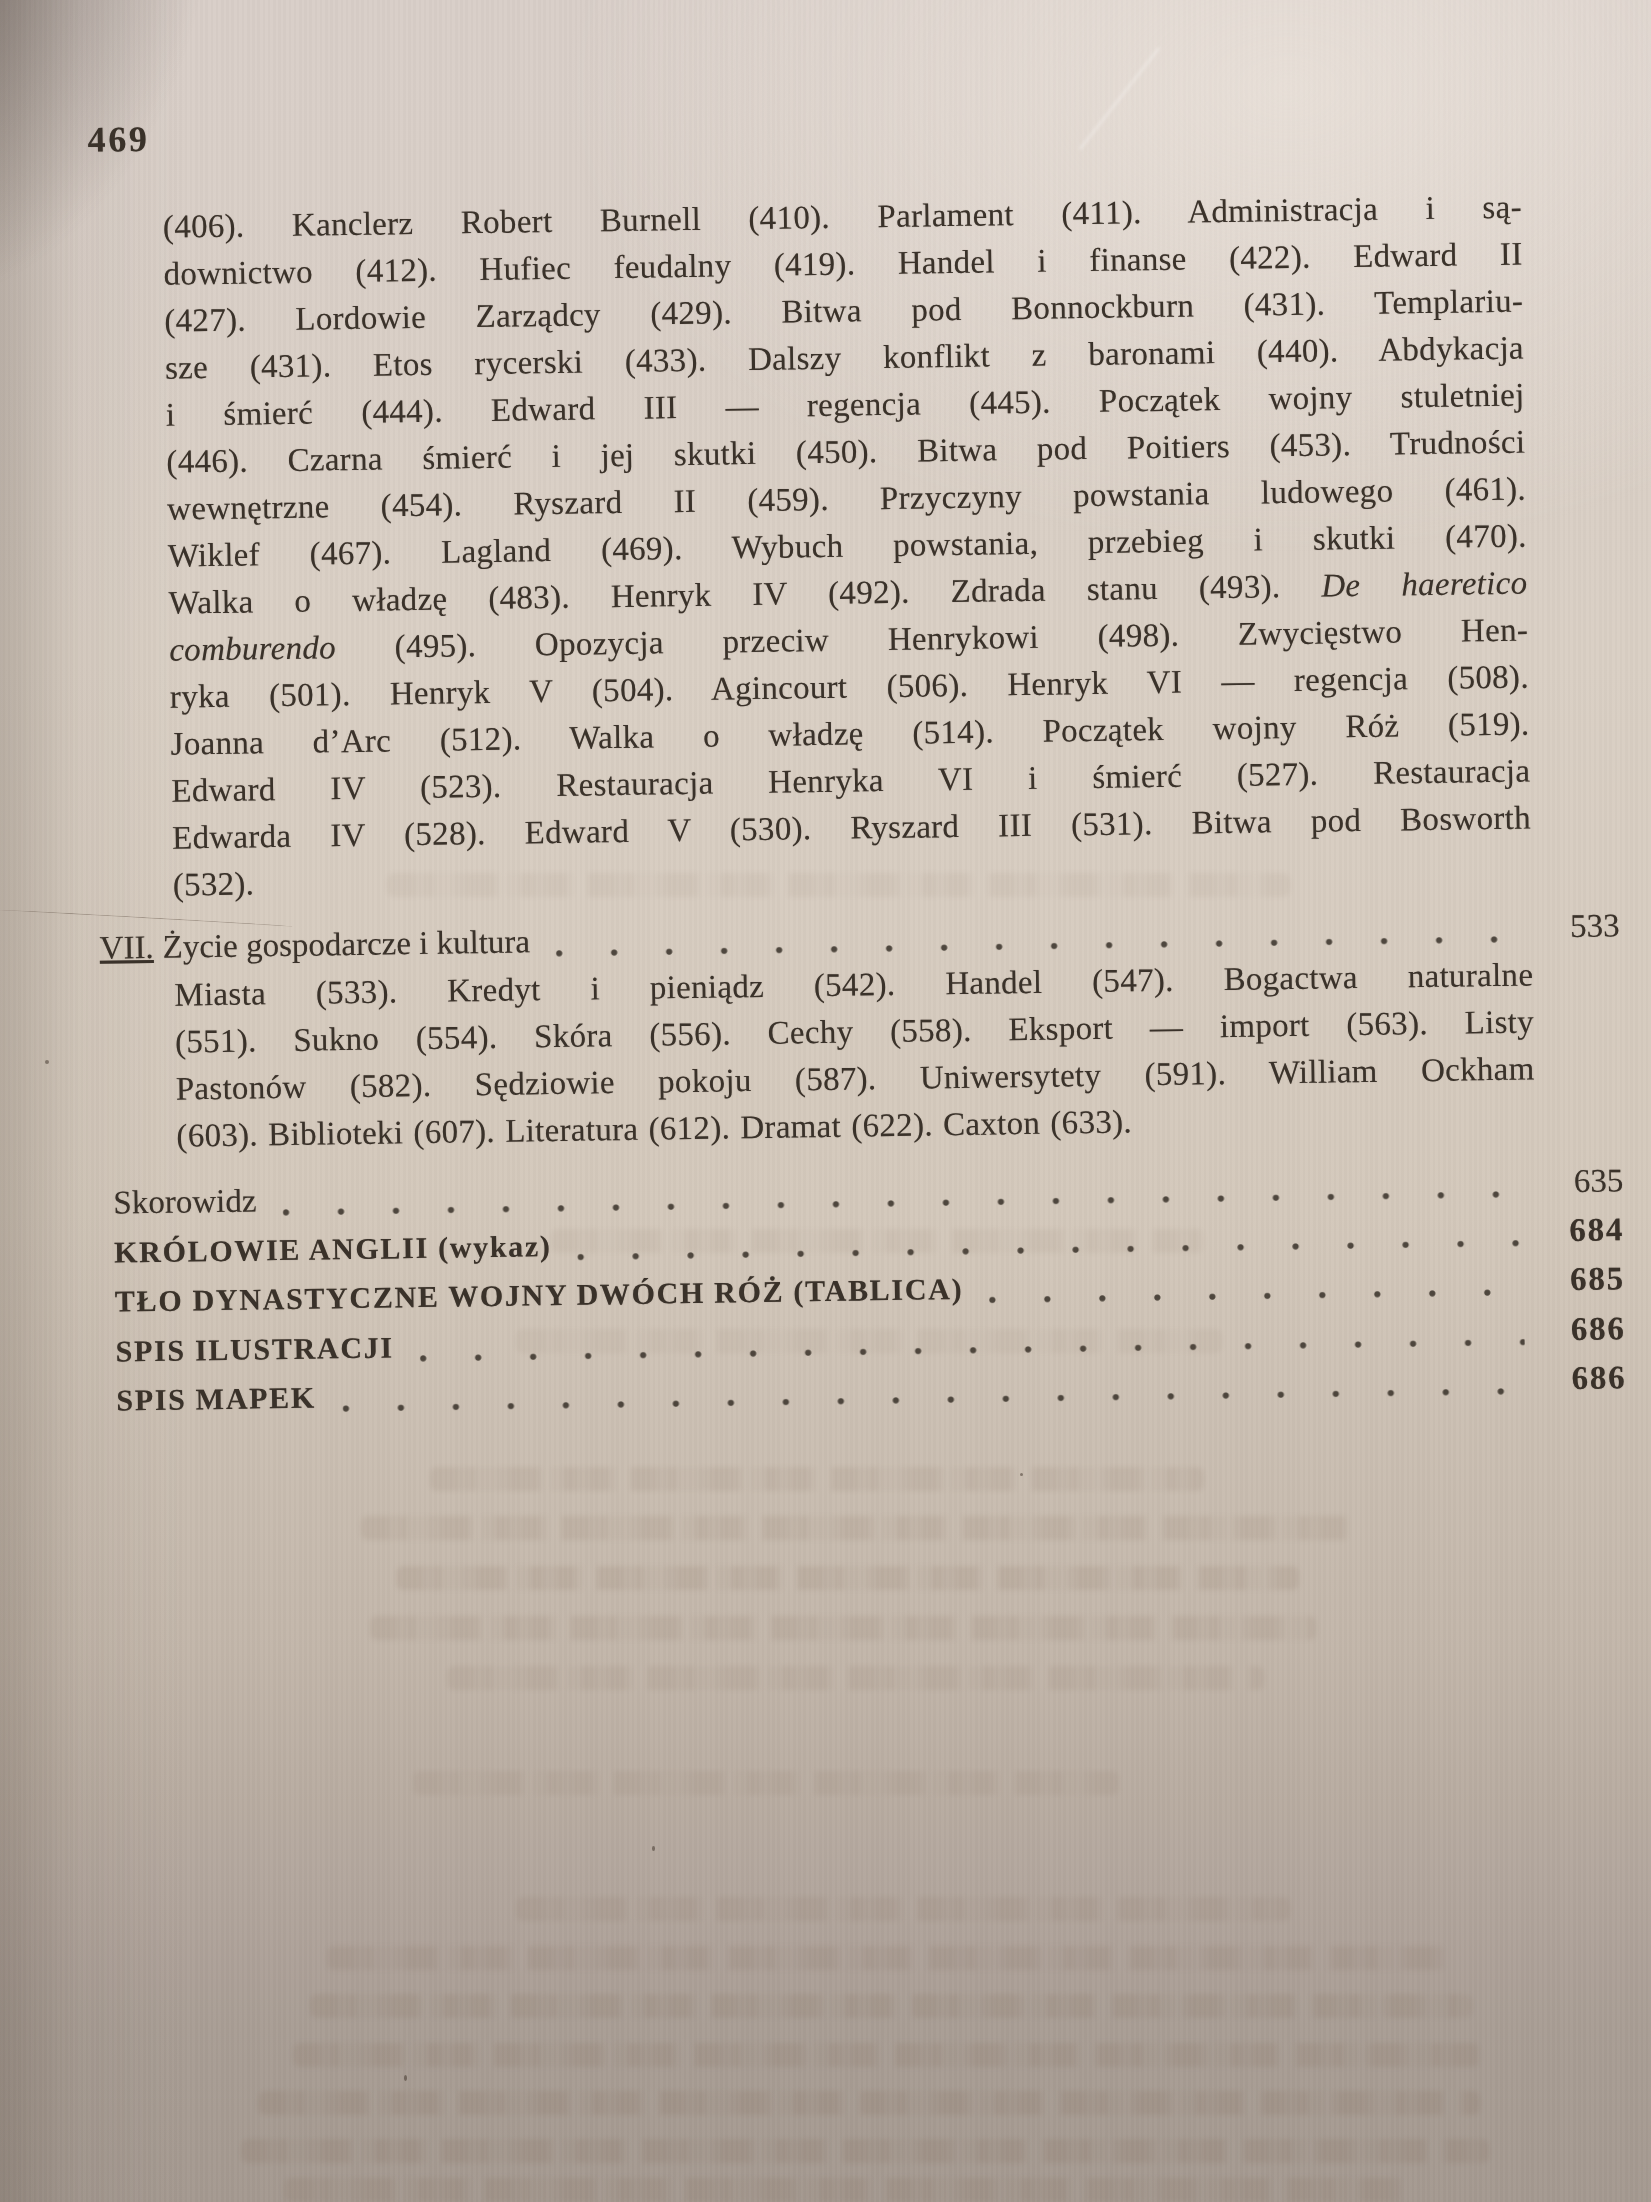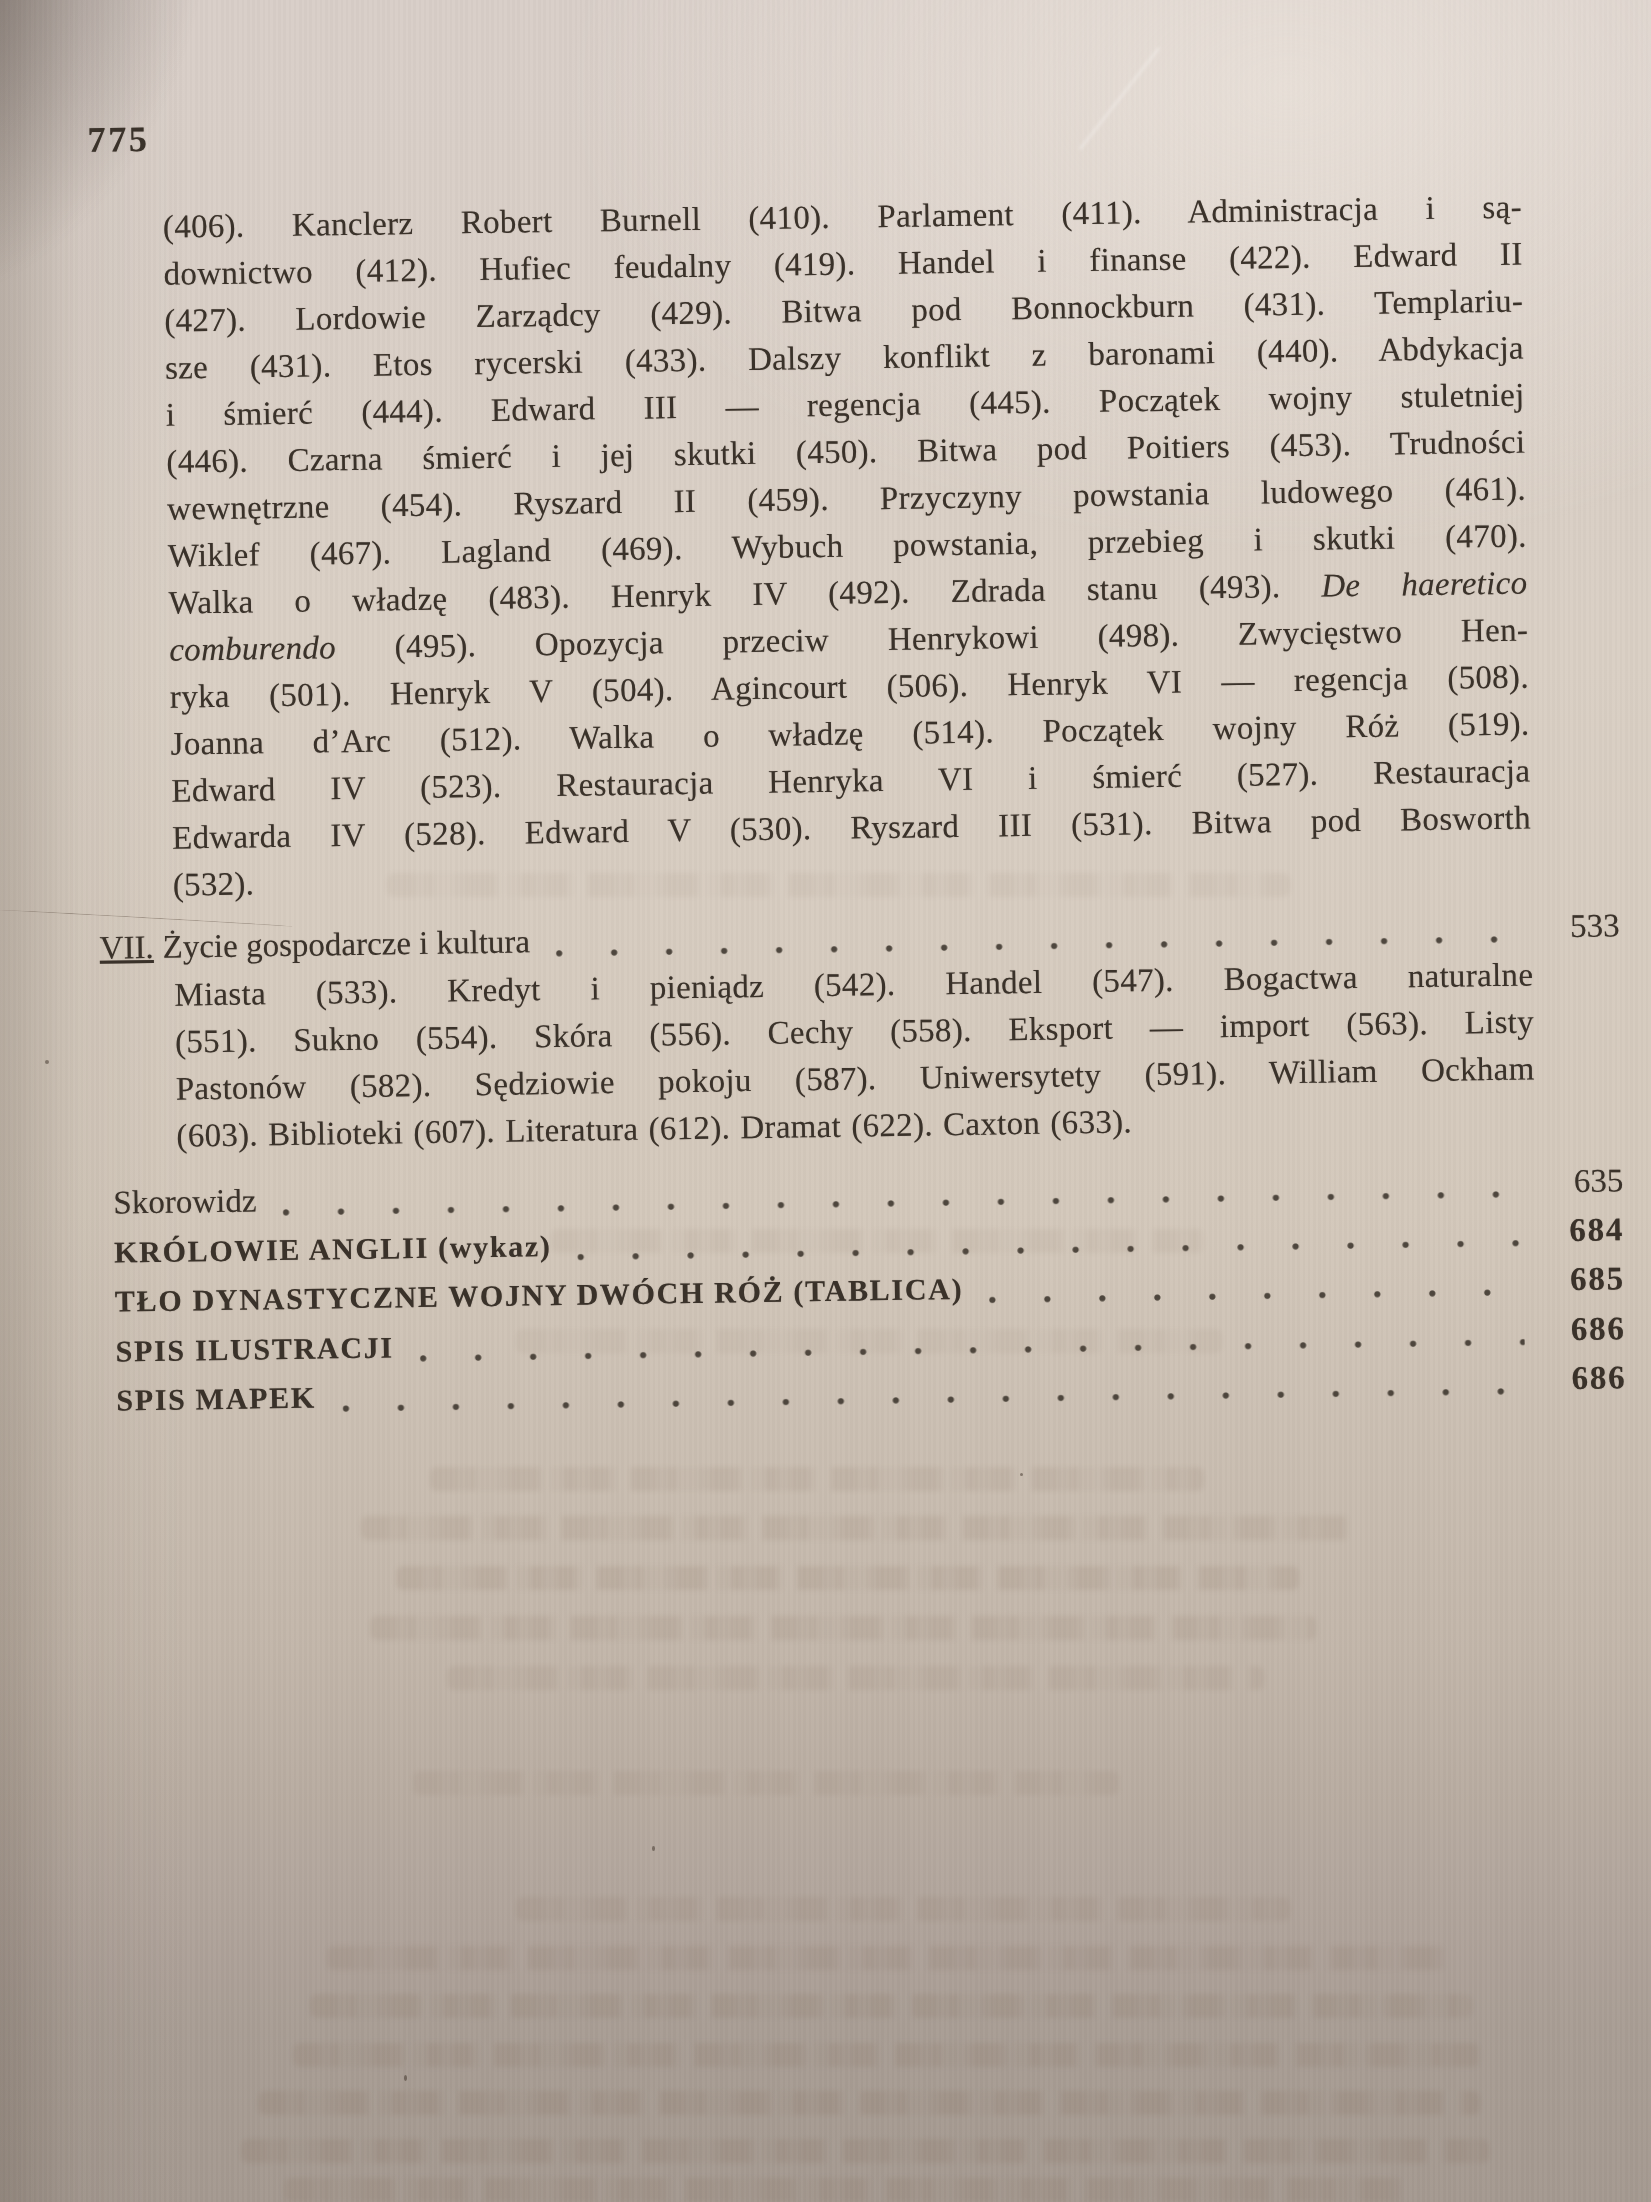--- a/index.html
+++ b/index.html
@@ -90,21 +90,21 @@
   .s3{left:1020px;top:1473px;width:3.4px;height:3.4px;}
   .s4{left:45px;top:1060px;}
   .s5{left:652px;top:1846px;width:3.4px;height:5.2px;}
   i{font-style:italic;}
 </style>
 </head>
 <body>
 
 <div class="content">
 
-  <div class="pageno-top">775</div>
+  <div class="pageno-top">469</div>
 
   <div class="para p1">
     <div class="jline">(406). Kanclerz Robert Burnell (410). Parlament (411). Administracja i są-</div>
     <div class="jline">downictwo (412). Hufiec feudalny (419). Handel i finanse (422). Edward II</div>
     <div class="jline">(427). Lordowie Zarządcy (429). Bitwa pod Bonnockburn (431). Templariu-</div>
     <div class="jline">sze (431). Etos rycerski (433). Dalszy konflikt z baronami (440). Abdykacja</div>
     <div class="jline">i śmierć (444). Edward III — regencja (445). Początek wojny stuletniej</div>
     <div class="jline">(446). Czarna śmierć i jej skutki (450). Bitwa pod Poitiers (453). Trudności</div>
     <div class="jline">wewnętrzne (454). Ryszard II (459). Przyczyny powstania ludowego (461).</div>
     <div class="jline">Wiklef (467). Lagland (469). Wybuch powstania, przebieg i skutki (470).</div>

